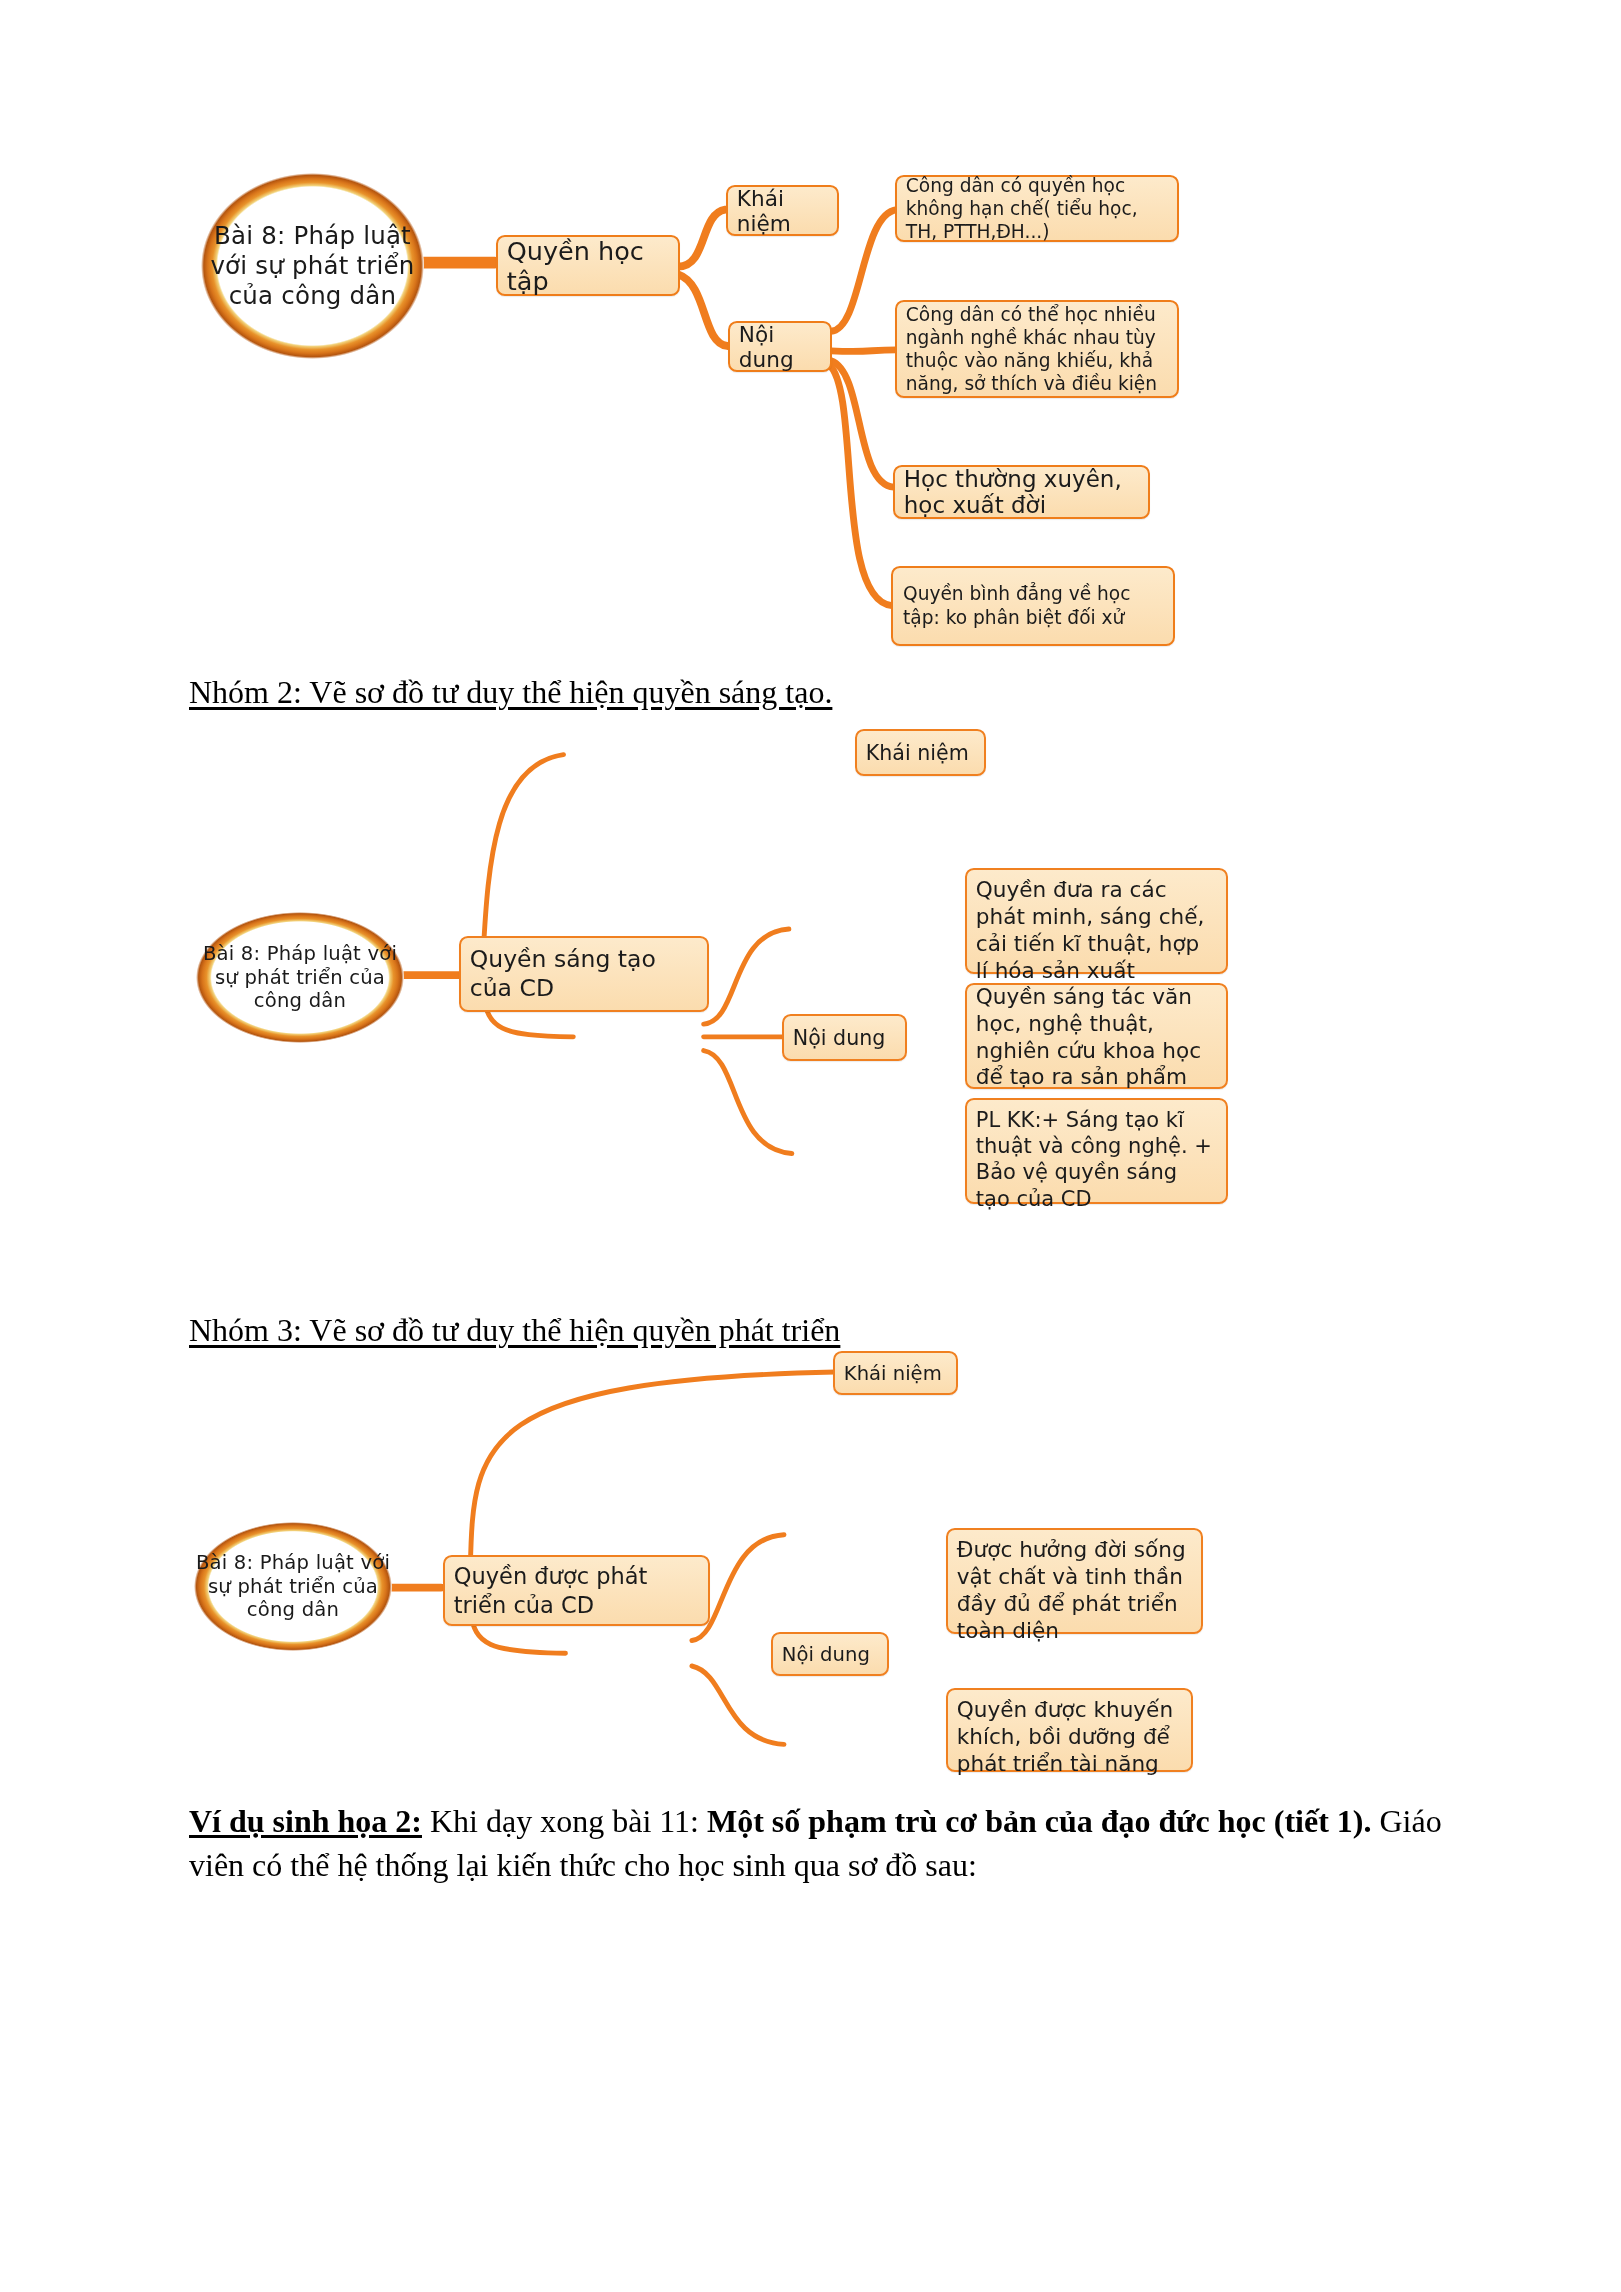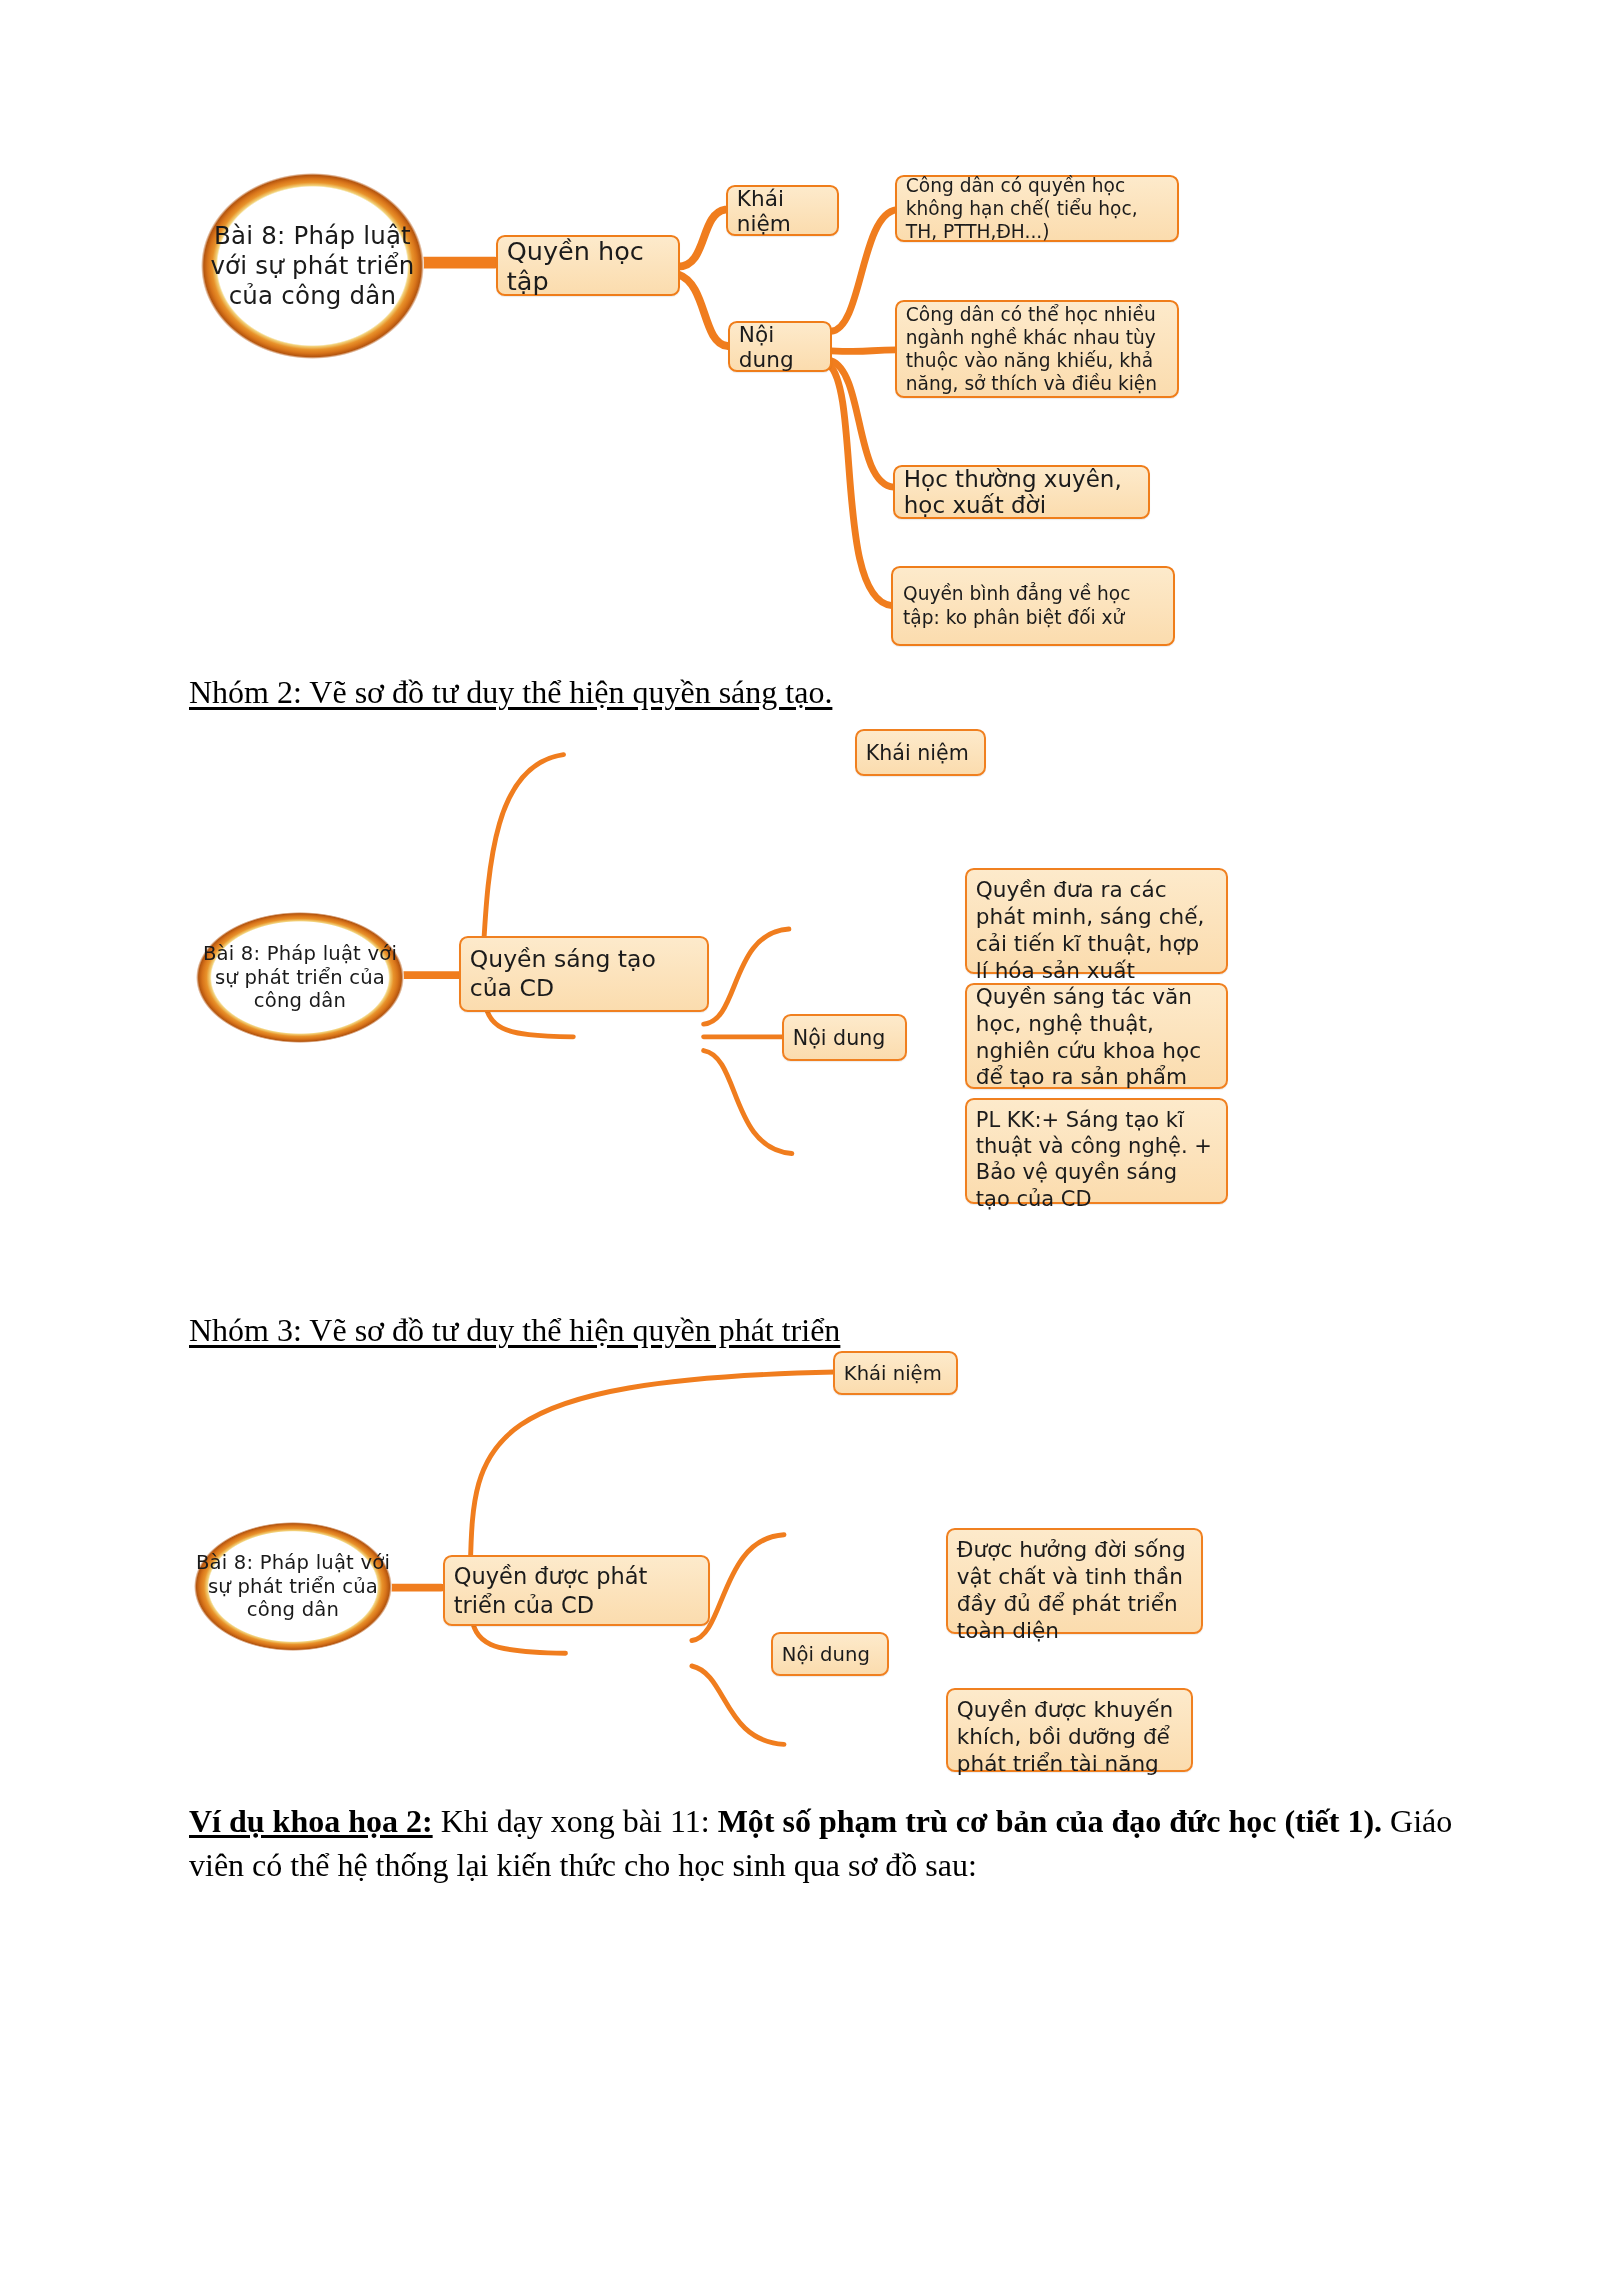--- a/index.html
+++ b/index.html
@@ -262,17 +262,17 @@
     <div class="node thin" style="left:946px; top:1480px; width:257px; height:106px; font-size:21.6px; line-height:1.25; align-items:flex-start; padding-top:6.9px;margin-top:48px;">
       <span>Được hưởng đời sống vật chất và tinh thần đầy đủ để phát triển toàn diện</span>
     </div>
 
     <div class="node thin" style="left:946px; top:1688px; width:247px; height:84px; font-size:21.6px; line-height:1.25; align-items:flex-start; padding-top:6.9px;">
       <span>Quyền được khuyến khích, bồi dưỡng để phát triển tài năng</span>
     </div>
   </div>
 
   <div class="doc-text para" style="left:189px; top:1799px;">
-    <b><u>Ví dụ khoa họa 2:</u></b><span> Khi dạy xong bài 11: </span><b>Một số phạm trù cơ bản của đạo đức học (tiết 1).</b><span> Giáo viên có thể hệ thống lại kiến thức cho học sinh qua sơ đồ sau:</span>
+    <b><u>Ví dụ sinh họa 2:</u></b><span> Khi dạy xong bài 11: </span><b>Một số phạm trù cơ bản của đạo đức học (tiết 1).</b><span> Giáo viên có thể hệ thống lại kiến thức cho học sinh qua sơ đồ sau:</span>
   </div>
 
 </div>
 
 
 </body></html>

